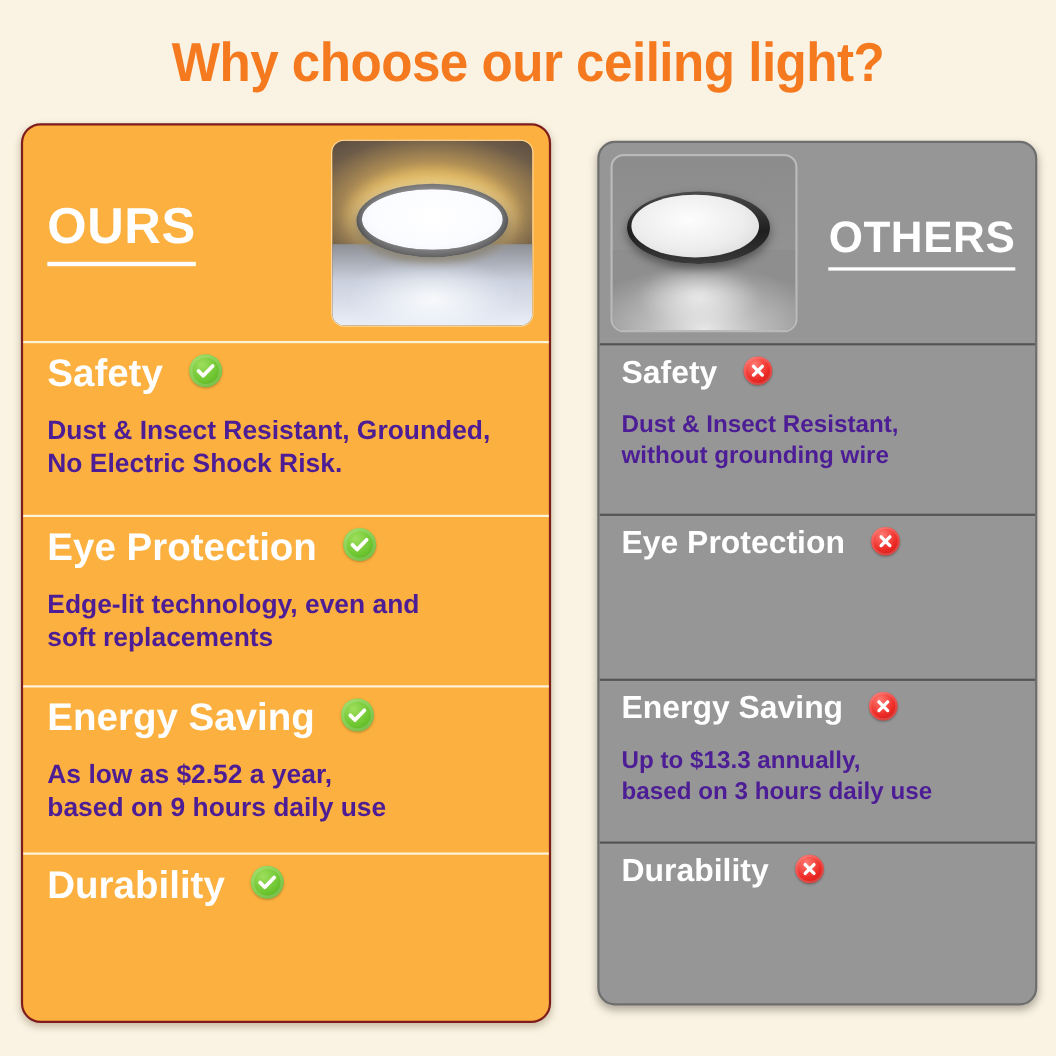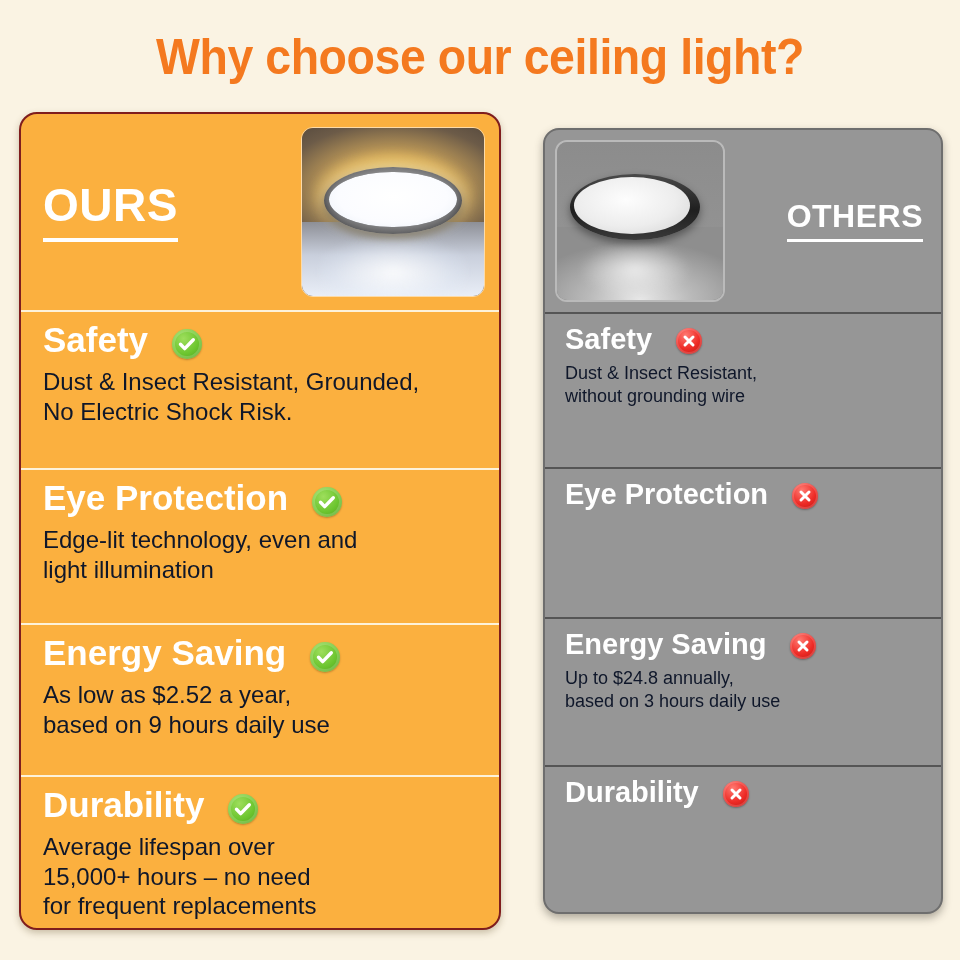--- a/index.html
+++ b/index.html
@@ -81,21 +81,21 @@
     line-height: 1;
     white-space: nowrap;
   }
   #ours-name {
     font-size: 46px;
     letter-spacing: 0.5px;
     padding-bottom: 10px;
     border-bottom: 4px solid #ffffff;
   }
   #others-name {
-    font-size: 32px;
+    font-size: 40px;
     letter-spacing: 0.5px;
     padding-bottom: 7px;
     border-bottom: 3px solid #ffffff;
   }
 
   
   .photo {
     position: relative;
     border-radius: 12px;
     overflow: hidden;
@@ -174,38 +174,39 @@
   #ours-panel .feature-row {
     padding: 10px 20px 8px 22px;
     border-top: 2px solid #fdf2da;
   }
   #others-panel .feature-row {
     padding: 10px 14px 8px 20px;
     border-top: 2px solid #555555;
   }
   .feature-title {
     display: flex;
-    align-items: flex-end;
+    align-items: flex-start;
     gap: 24px;
     color: #ffffff;
     font-weight: bold;
     line-height: 1.05;
     white-space: nowrap;
   }
   #ours-panel .feature-title { font-size: 35px; }
   #others-panel .feature-title { font-size: 29px; }
 
   .feature-desc {
-    color: #0f172a;
+    color: #4c1d95;
     line-height: 1.24;
-    margin-top: 8px;
+    margin-top: 18px;
     white-space: pre-line;
+    font-weight: bold;
   }
   #ours-panel .feature-desc { font-size: 24px; }
-  #others-panel .feature-desc { font-size: 18px; }
+  #others-panel .feature-desc { font-size: 22px; }
 
   
   .status-icon {
     flex: none;
     border-radius: 50%;
     display: inline-block;
     position: relative;
   }
   .icon-yes {
     width: 30px; height: 30px;
@@ -264,21 +265,21 @@
   <div id="ours-r1" class="feature-row">
     <div class="feature-title">
       <span>Eye Protection</span>
       <span class="status-icon icon-yes">
         <svg viewBox="0 0 30 30">
             <path d="M8.5 15.3l4.2 4.3 8.6-8.9" fill="none" stroke="#ffffff" stroke-width="3.4" stroke-linecap="round" stroke-linejoin="round"></path>
           </svg>
       </span>
     </div>
     <div class="feature-desc">Edge-lit technology, even and
-light illumination</div>
+soft replacements</div>
   </div>
 
   <div id="ours-r2" class="feature-row">
     <div class="feature-title">
       <span>Energy Saving</span>
       <span class="status-icon icon-yes">
         <svg viewBox="0 0 30 30">
             <path d="M8.5 15.3l4.2 4.3 8.6-8.9" fill="none" stroke="#ffffff" stroke-width="3.4" stroke-linecap="round" stroke-linejoin="round"></path>
           </svg>
       </span>
@@ -289,23 +290,20 @@
 
   <div id="ours-r3" class="feature-row">
     <div class="feature-title">
       <span>Durability</span>
       <span class="status-icon icon-yes">
         <svg viewBox="0 0 30 30">
             <path d="M8.5 15.3l4.2 4.3 8.6-8.9" fill="none" stroke="#ffffff" stroke-width="3.4" stroke-linecap="round" stroke-linejoin="round"></path>
           </svg>
       </span>
     </div>
-    <div class="feature-desc">Average lifespan over
-15,000+ hours – no need
-for frequent replacements</div>
   </div>
 </div>
 
 <div id="others-panel">
 
   <div id="others-head" class="brand-head">
     <div id="others-photo" class="photo">
       <div class="photo-bg"></div>
       <div class="photo-floor"></div>
       <div class="lamp lamp-body"></div>
@@ -341,21 +339,21 @@
 
   <div id="others-r2" class="feature-row">
     <div class="feature-title">
       <span>Energy Saving</span>
       <span class="status-icon icon-no">
         <svg viewBox="0 0 26 26">
             <path d="M9 9l8 8M17 9l-8 8" fill="none" stroke="#ffffff" stroke-width="3" stroke-linecap="round"></path>
           </svg>
       </span>
     </div>
-    <div class="feature-desc">Up to $24.8 annually,
+    <div class="feature-desc">Up to $13.3 annually,
 based on 3 hours daily use</div>
   </div>
 
   <div id="others-r3" class="feature-row">
     <div class="feature-title">
       <span>Durability</span>
       <span class="status-icon icon-no">
         <svg viewBox="0 0 26 26">
             <path d="M9 9l8 8M17 9l-8 8" fill="none" stroke="#ffffff" stroke-width="3" stroke-linecap="round"></path>
           </svg>

